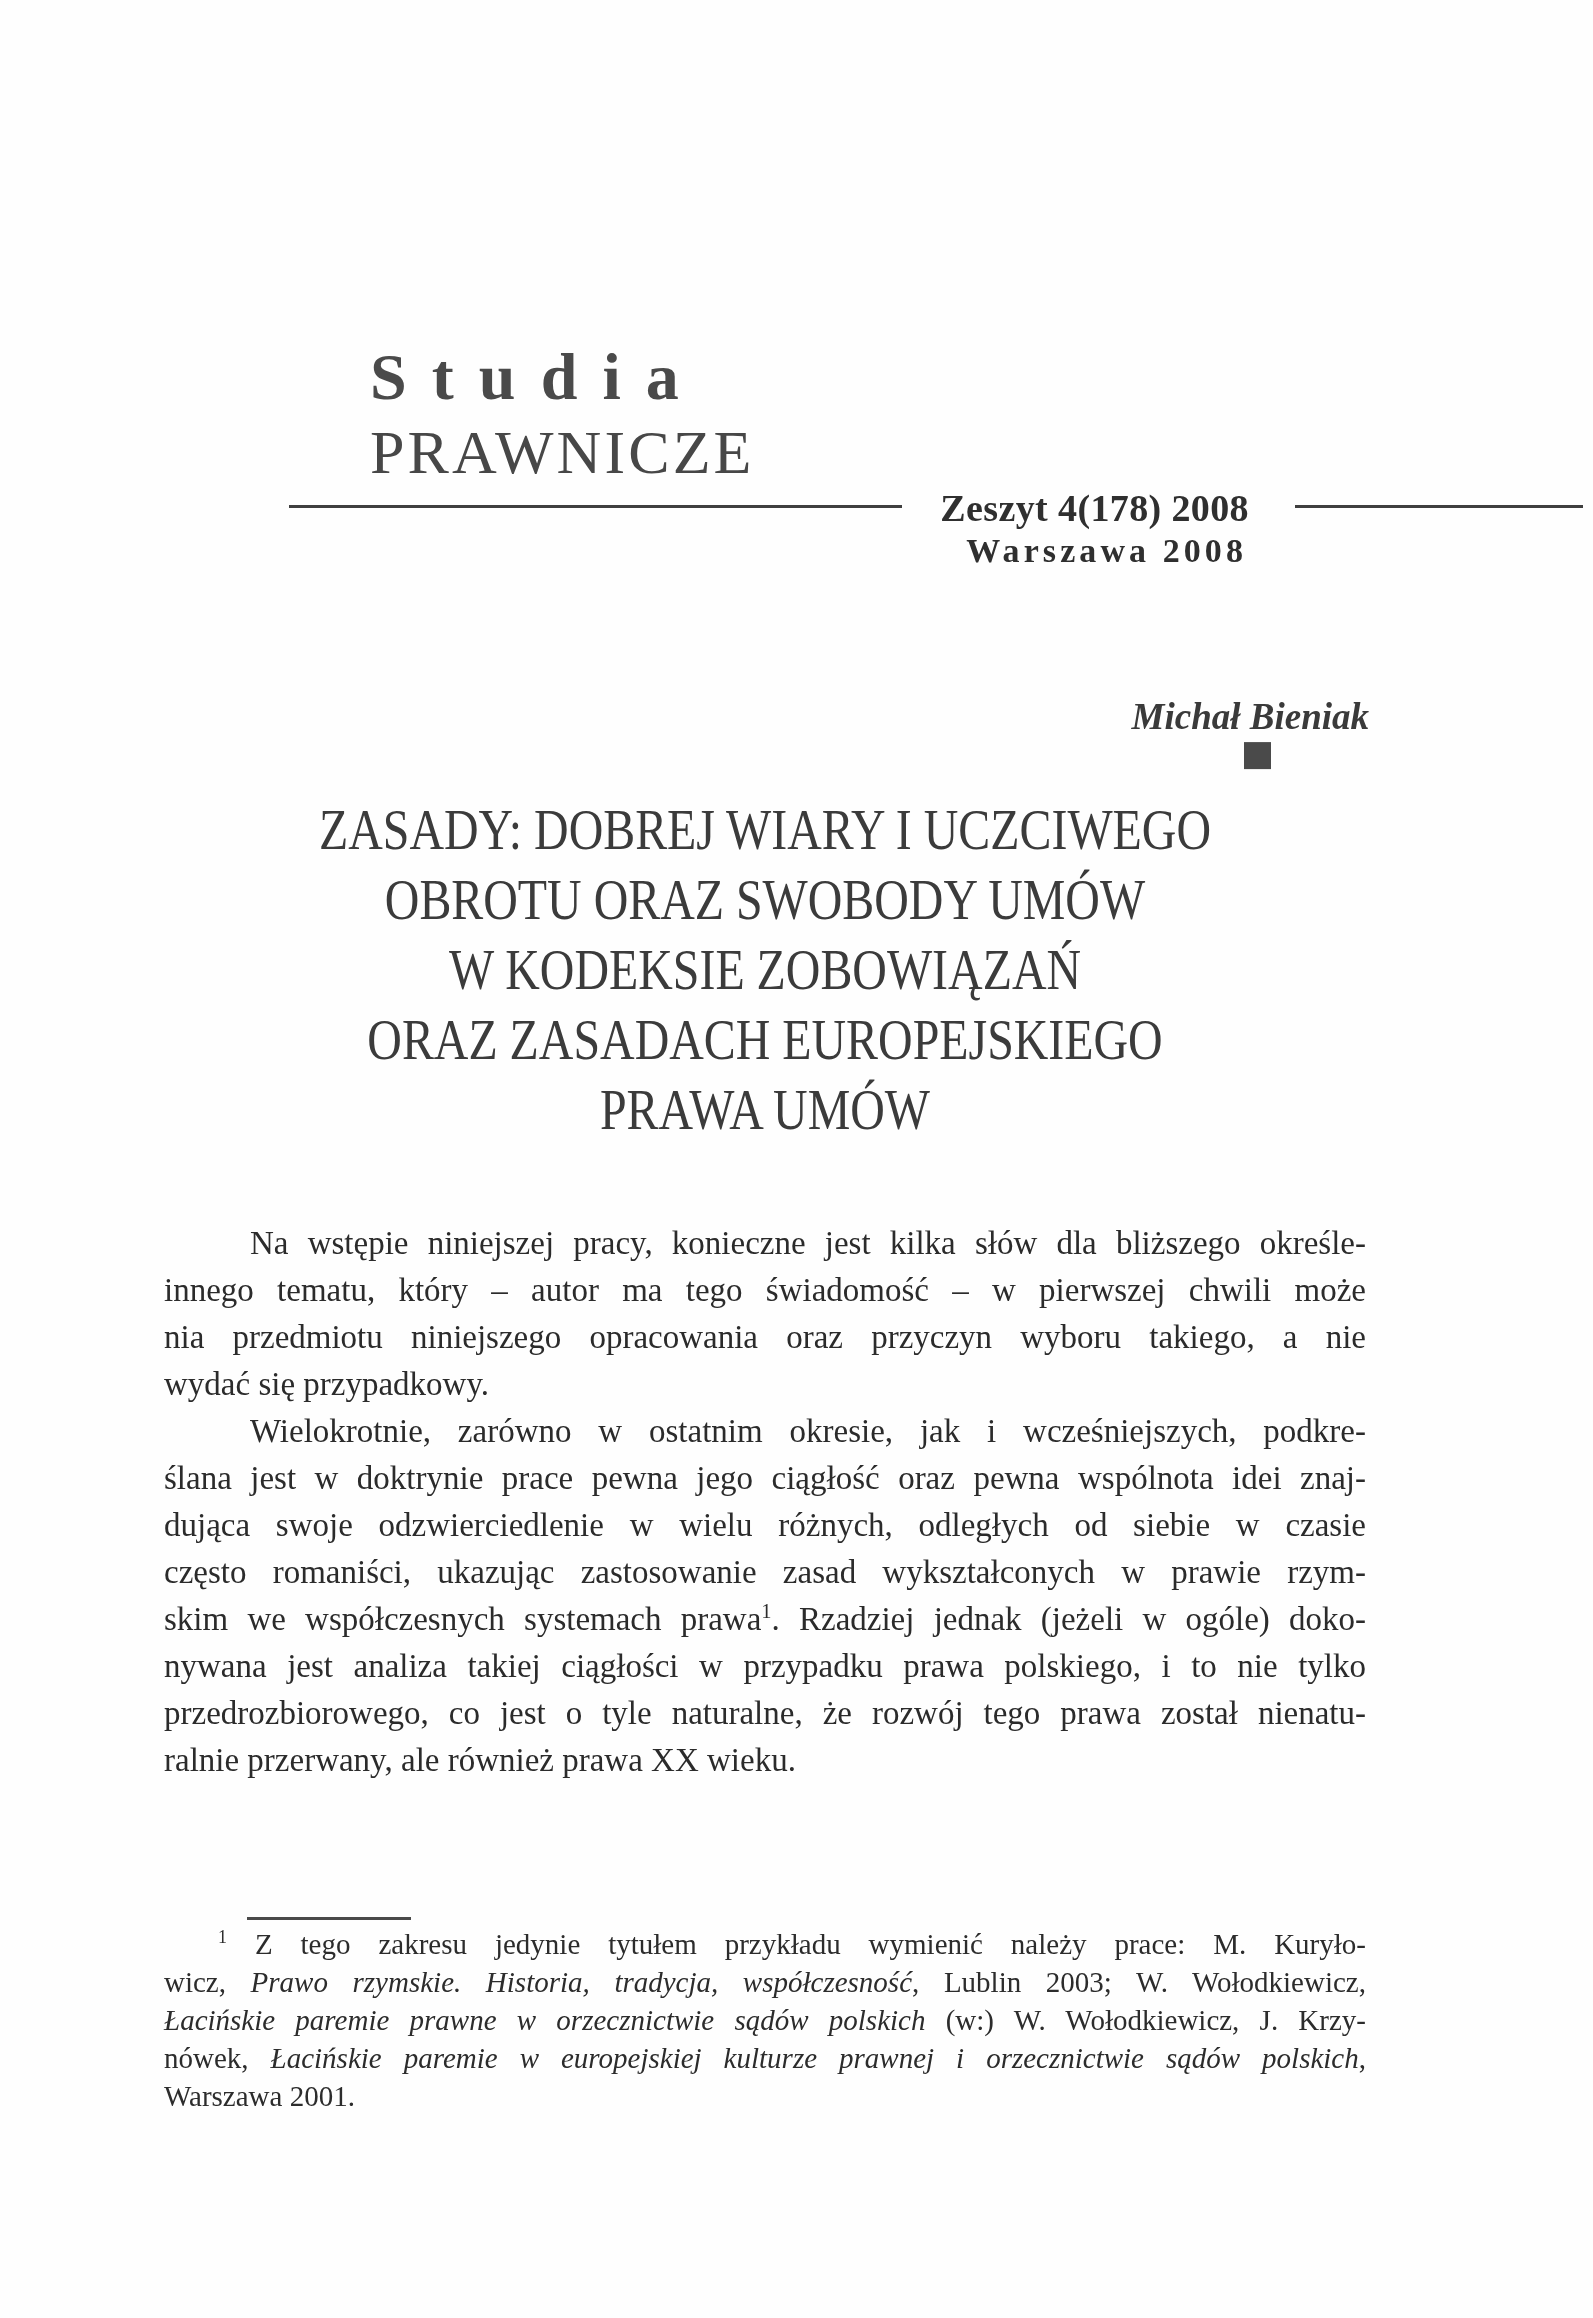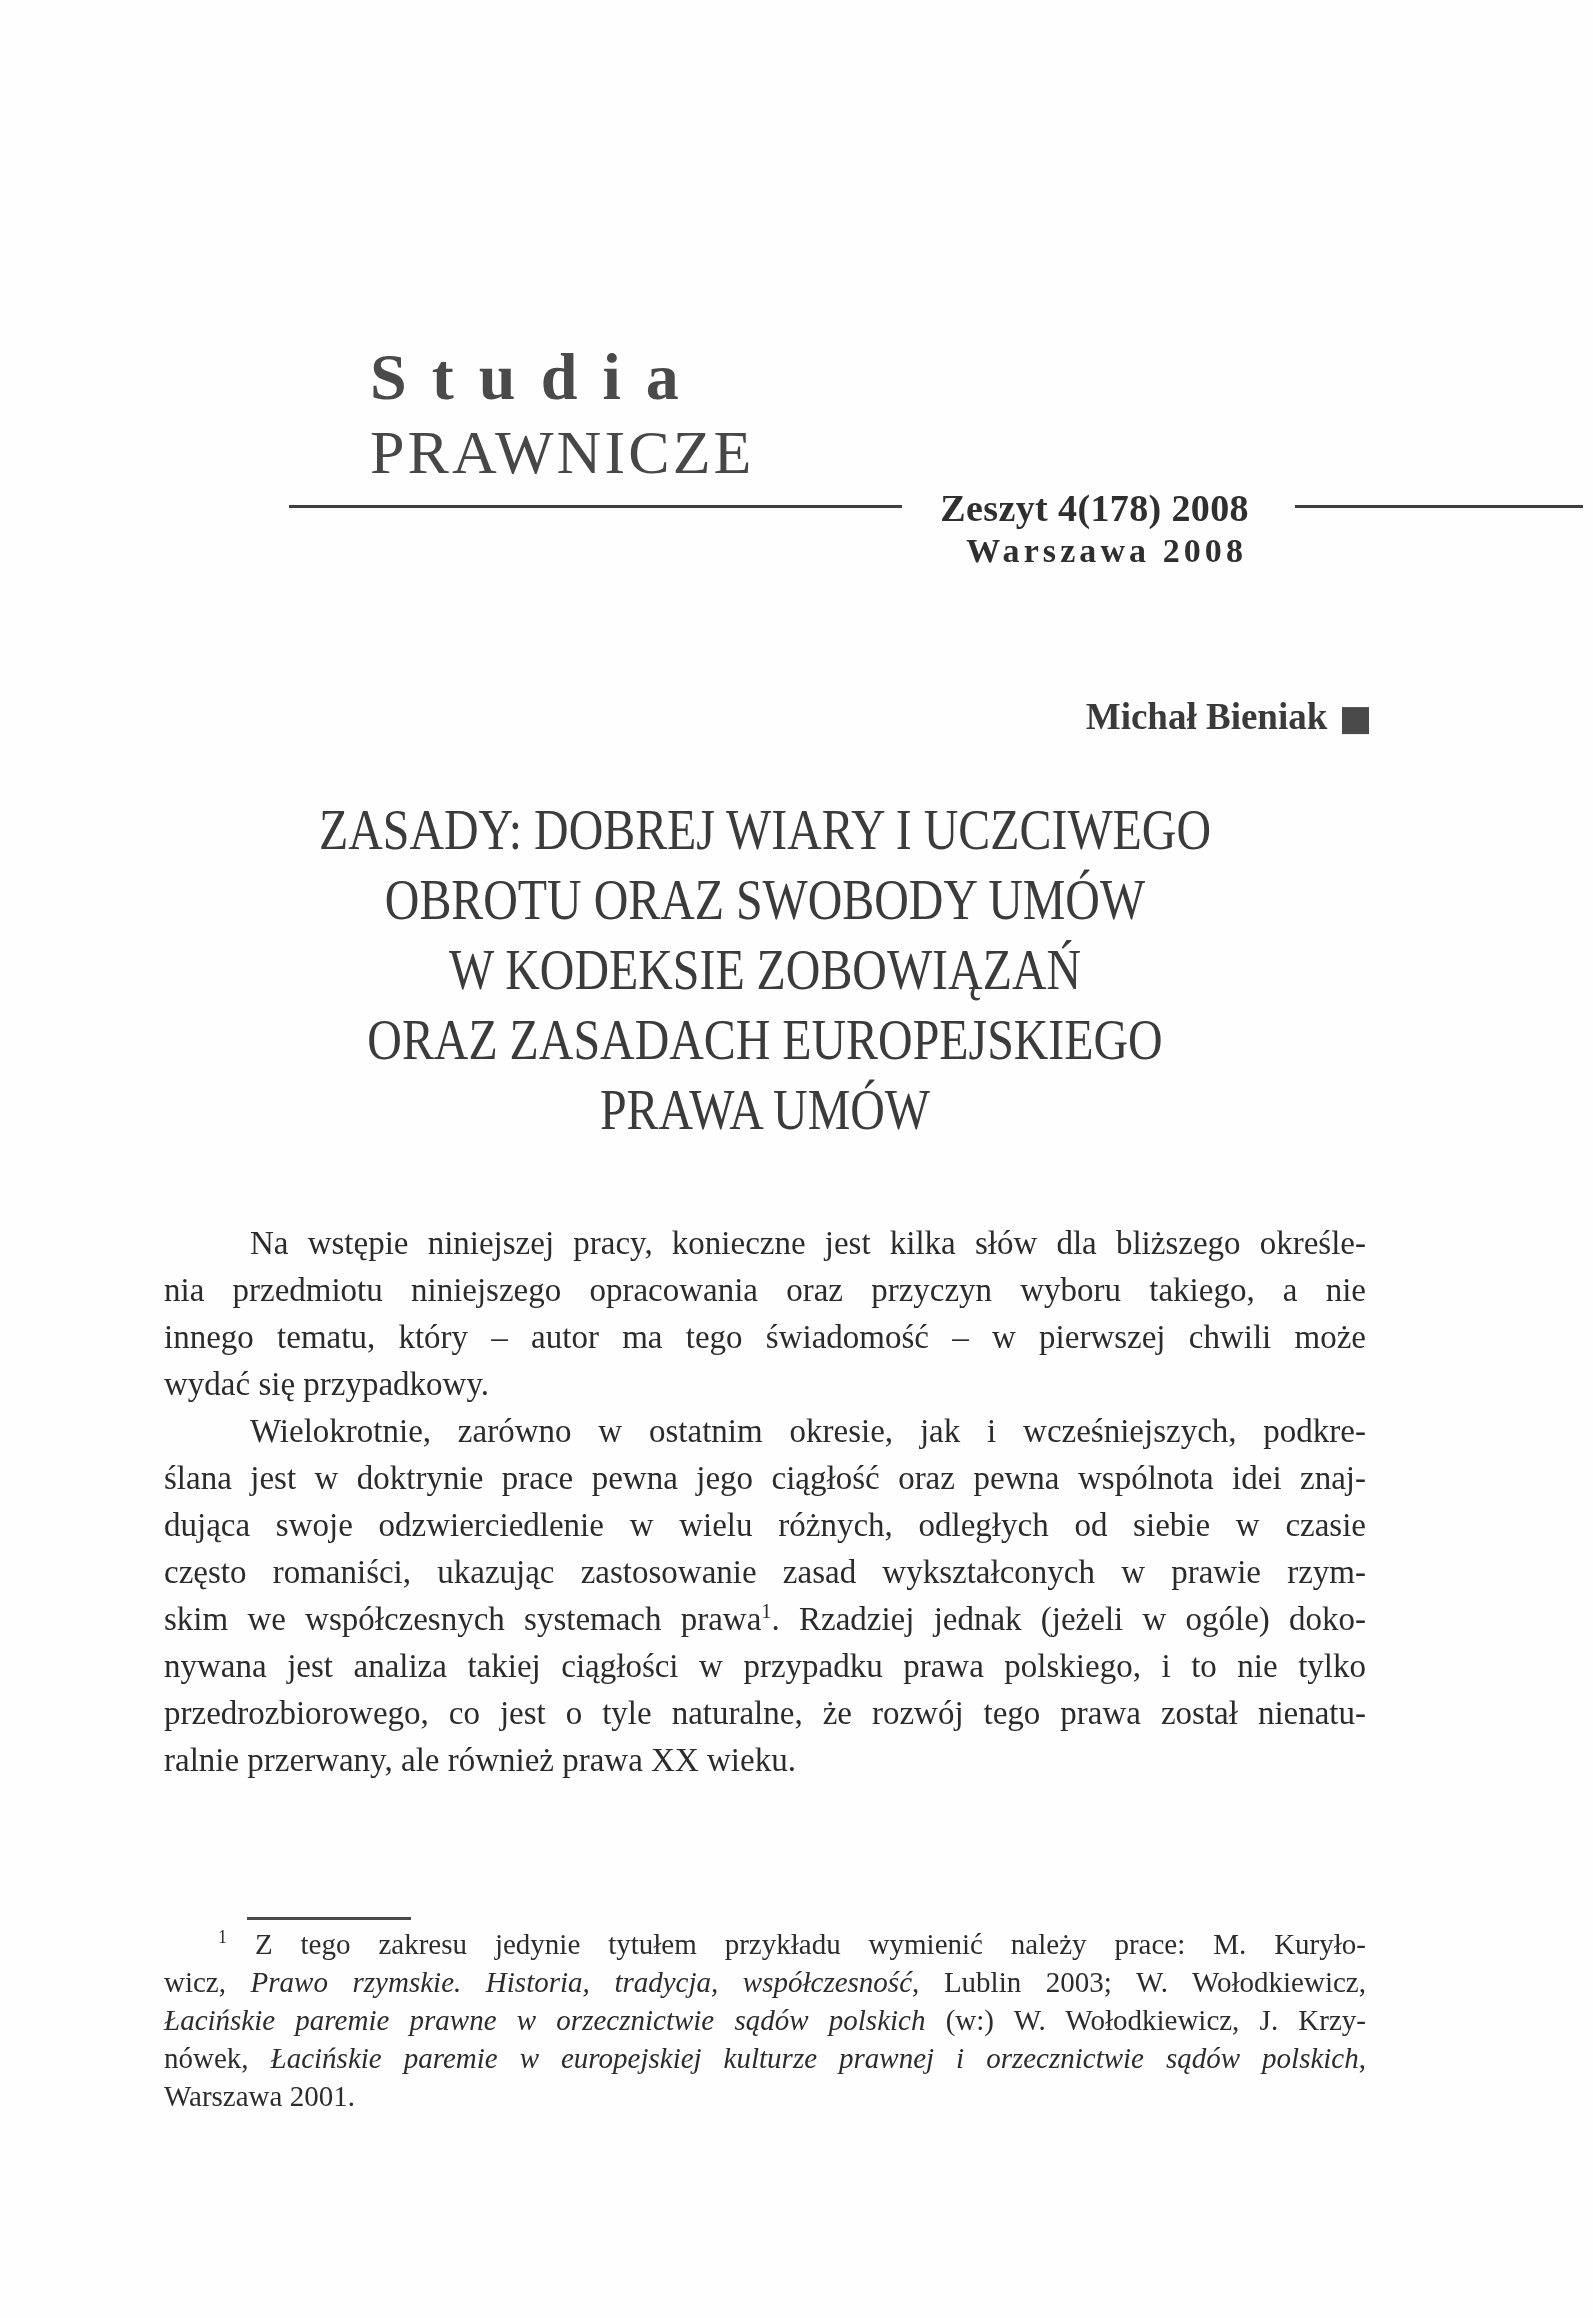--- a/index.html
+++ b/index.html
@@ -80,22 +80,24 @@
 
   
   .author {
     position: absolute;
     right: 224px;
     top: 695px;
     display: flex;
     align-items: center;
     font-size: 37px;
     font-weight: bold;
+    font-style: italic;
     color: #3a3a3a;
     white-space: nowrap;
+    flex-direction: column;
   }
   .author-square {
     width: 27px;
     height: 27px;
     background: #4a4a4a;
     margin-left: 14.7px;
     transform: translateY(4.1px);
   }
 
   
@@ -193,22 +195,22 @@
   <div class="article-title">
       <div class="line"><span>ZASADY: DOBREJ WIARY I UCZCIWEGO</span></div>
       <div class="line"><span>OBROTU ORAZ SWOBODY UMÓW</span></div>
       <div class="line"><span>W KODEKSIE ZOBOWIĄZAŃ</span></div>
       <div class="line"><span>ORAZ ZASADACH EUROPEJSKIEGO</span></div>
       <div class="line"><span>PRAWA UMÓW</span></div>
     </div>
 
   <div class="body-text">
       <div class="line indent"><span>Na wstępie niniejszej pracy, konieczne jest kilka słów dla bliższego określe-</span></div>
+      <div class="line"><span>innego tematu, który – autor ma tego świadomość – w pierwszej chwili może</span></div>
       <div class="line"><span>nia przedmiotu niniejszego opracowania oraz przyczyn wyboru takiego, a nie</span></div>
-      <div class="line"><span>innego tematu, który – autor ma tego świadomość – w pierwszej chwili może</span></div>
       <div class="line last"><span>wydać się przypadkowy.</span></div>
       <div class="line indent"><span>Wielokrotnie, zarówno w ostatnim okresie, jak i wcześniejszych, podkre-</span></div>
       <div class="line"><span>ślana jest w doktrynie prace pewna jego ciągłość oraz pewna wspólnota idei znaj-</span></div>
       <div class="line"><span>dująca swoje odzwierciedlenie w wielu różnych, odległych od siebie w czasie</span></div>
       <div class="line"><span>często romaniści, ukazując zastosowanie zasad wykształconych w prawie rzym-</span></div>
       <div class="line"><span>skim we współczesnych systemach prawa</span><sup>1</sup><span>. Rzadziej jednak (jeżeli w ogóle) doko-</span></div>
       <div class="line"><span>nywana jest analiza takiej ciągłości w przypadku prawa polskiego, i to nie tylko</span></div>
       <div class="line"><span>przedrozbiorowego, co jest o tyle naturalne, że rozwój tego prawa został nienatu-</span></div>
       <div class="line last"><span>ralnie przerwany, ale również prawa XX wieku.</span></div>
     </div>

